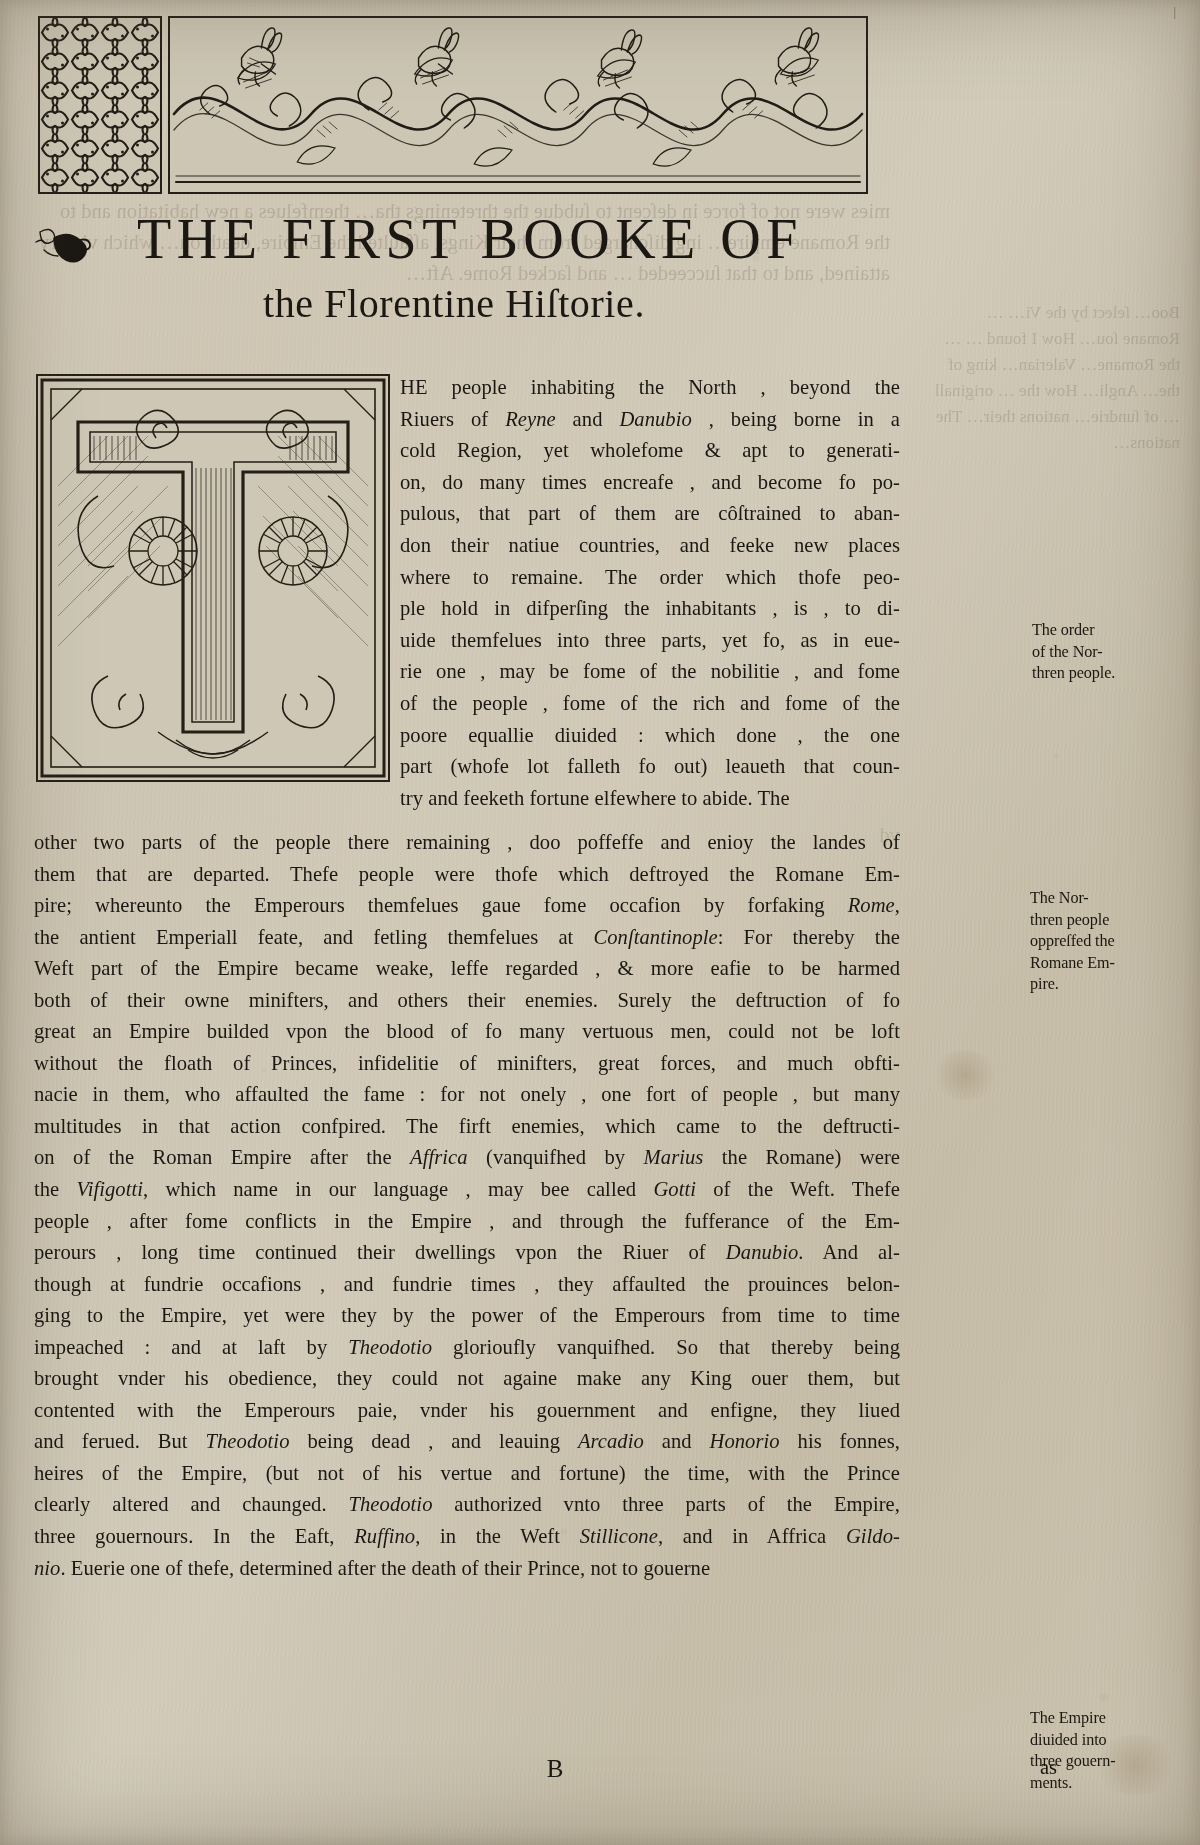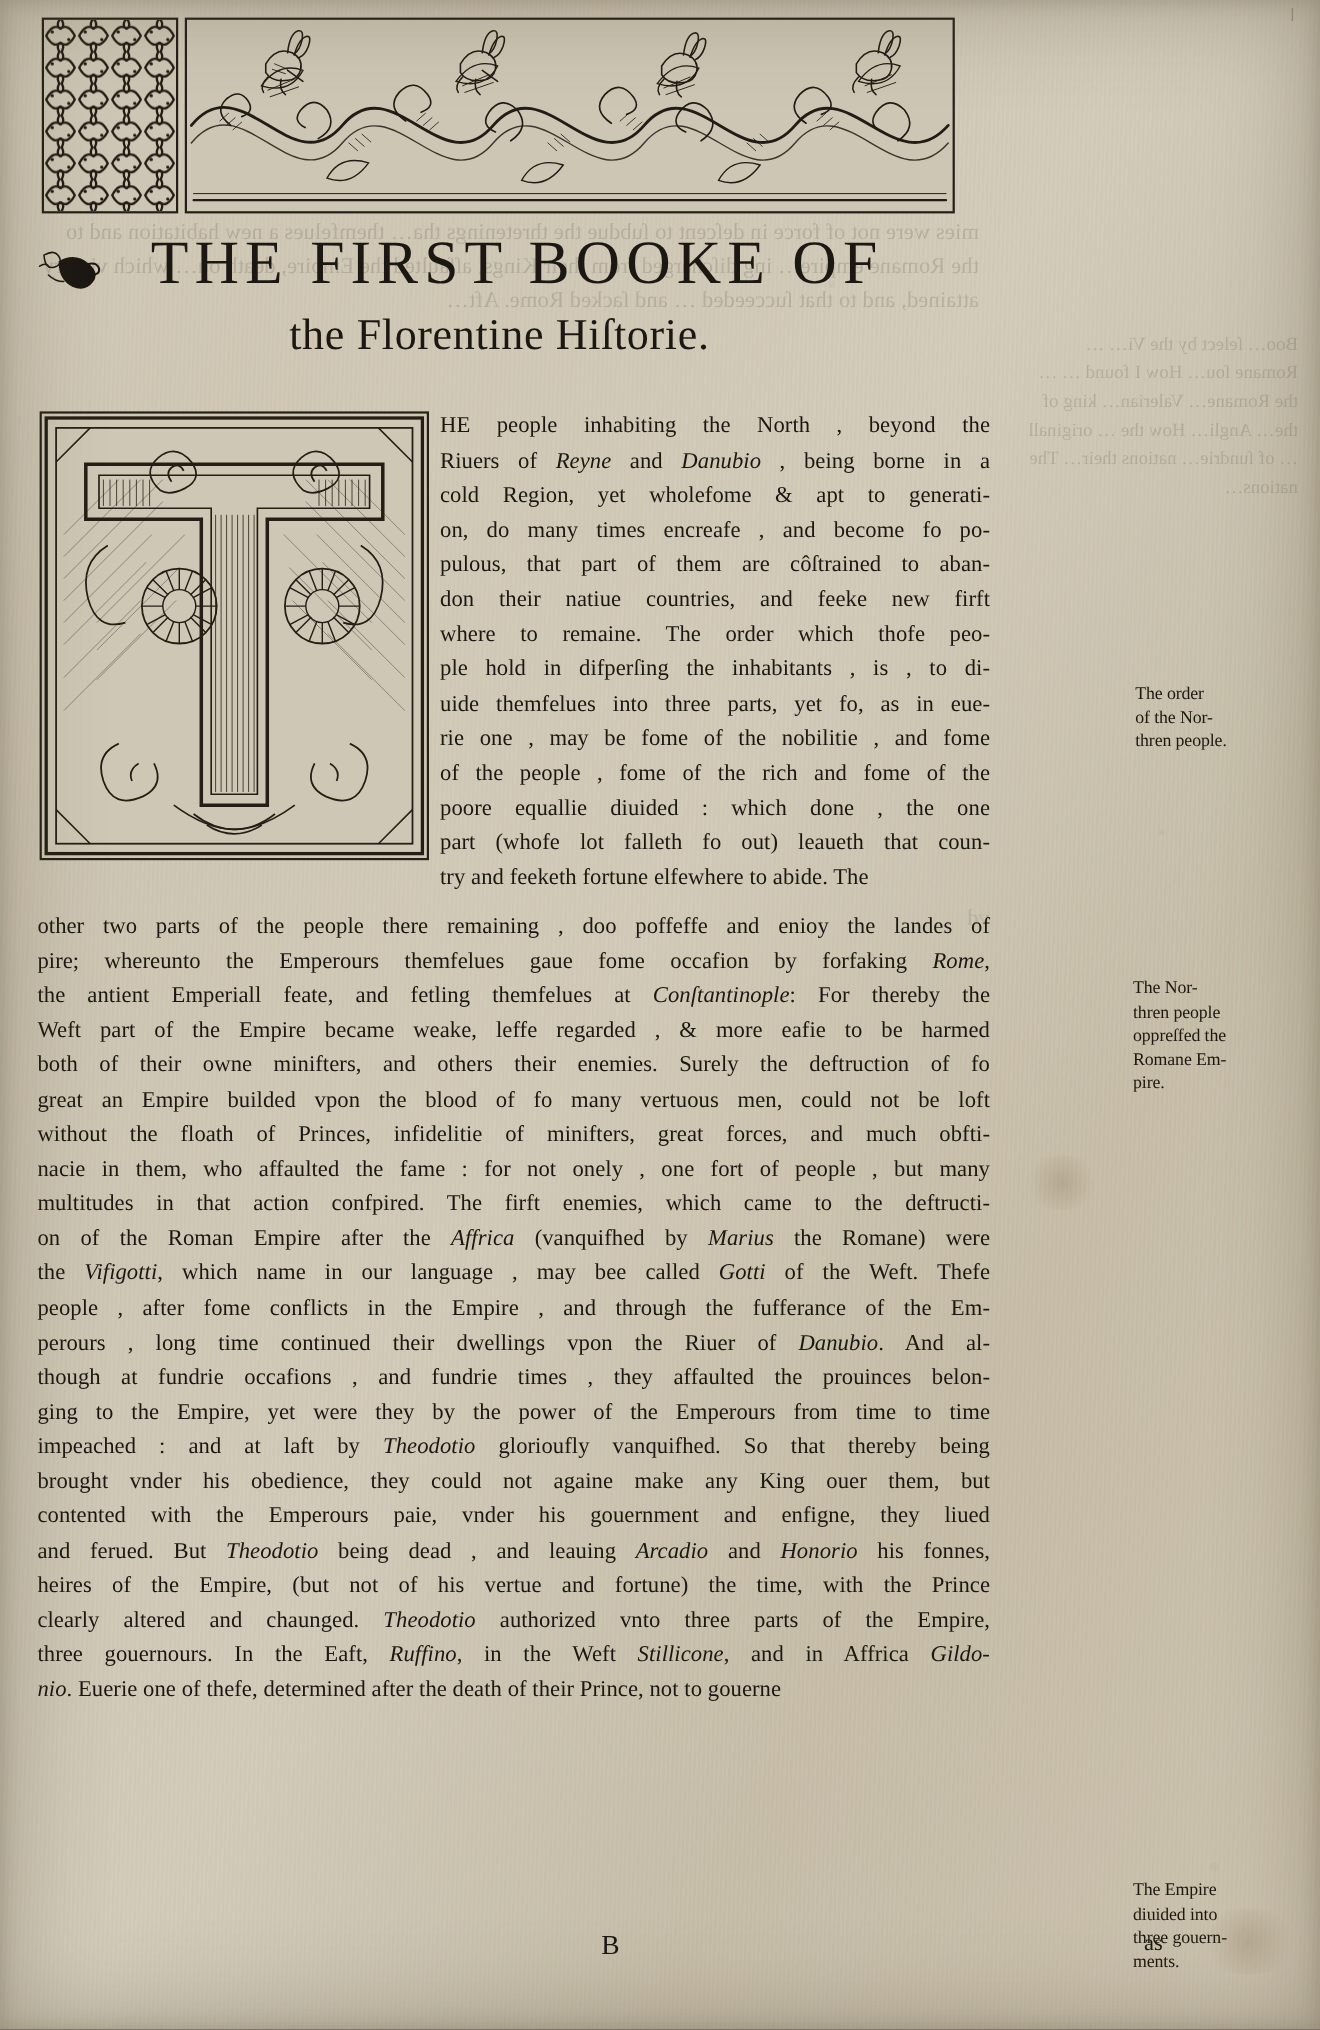--- a/index.html
+++ b/index.html
@@ -372,35 +372,36 @@
     </svg>
   </div>
 
   <div class="col-top">
     <p>
         <span class="ln">HE  people inhabiting the North ,  beyond the</span>
         <span class="ln">Riuers of <i>Reyne</i> and <i>Danubio</i> ,  being borne in a</span>
         <span class="ln">cold Region, yet wholefome &amp; apt to generati-</span>
         <span class="ln">on, do many times encreafe , and become fo po-</span>
         <span class="ln">pulous, that part of them are côſtrained to aban-</span>
-        <span class="ln">don their natiue countries, and feeke new firft</span>
+        <span class="ln">don their natiue countries, and feeke new places</span>
         <span class="ln">where to remaine.  The order which thofe peo-</span>
         <span class="ln">ple hold in difperſing the inhabitants , is , to di-</span>
         <span class="ln">uide themfelues into three parts, yet fo, as in eue-</span>
         <span class="ln">rie one , may be fome of the nobilitie , and fome</span>
         <span class="ln">of the people ,  fome of the rich and fome of the</span>
         <span class="ln">poore equallie diuided :  which done , the one</span>
         <span class="ln">part (whofe lot falleth fo out) leaueth that coun-</span>
         <span class="ln last">try and feeketh fortune elfewhere to abide.  The</span>
       </p>
   </div>
 
   <div class="col-full">
     <p>
         <span class="ln">other two parts of the people there remaining ,  doo poffeffe and enioy the landes of</span>
+        <span class="ln">them that are departed. Thefe people were thofe which deftroyed the Romane Em-</span>
         <span class="ln">pire;  whereunto the Emperours themfelues gaue fome occafion by forfaking <i>Rome</i>,</span>
         <span class="ln">the antient Emperiall feate, and fetling themfelues at <i>Conſtantinople</i>: For thereby the</span>
         <span class="ln">Weft part of the Empire became weake,  leffe regarded , &amp; more eafie to be harmed</span>
         <span class="ln">both of their owne minifters, and others their enemies.   Surely the deftruction of fo</span>
         <span class="ln">great an Empire builded vpon the blood of fo many vertuous men, could not be loft</span>
         <span class="ln">without the floath of Princes, infidelitie of minifters, great forces, and much obfti-</span>
         <span class="ln">nacie in them, who affaulted the fame : for not onely , one fort of people , but many</span>
         <span class="ln">multitudes in that action confpired.  The firft enemies, which came to the deftructi-</span>
         <span class="ln">on of the Roman Empire after the <i>Affrica</i> (vanquifhed by <i>Marius</i> the Romane) were</span>
         <span class="ln">the <i>Vifigotti</i>, which name in our language , may bee called <i>Gotti</i> of the Weft.  Thefe</span>

